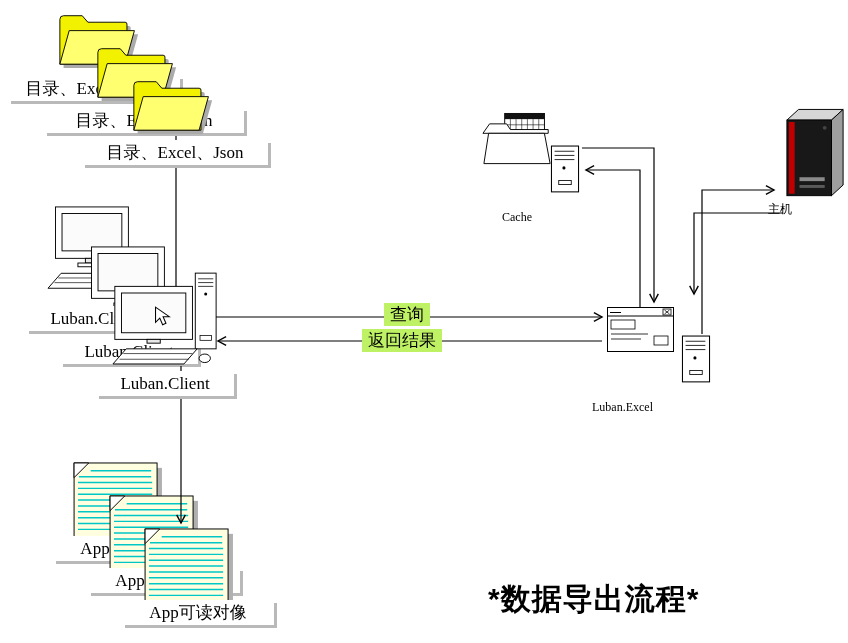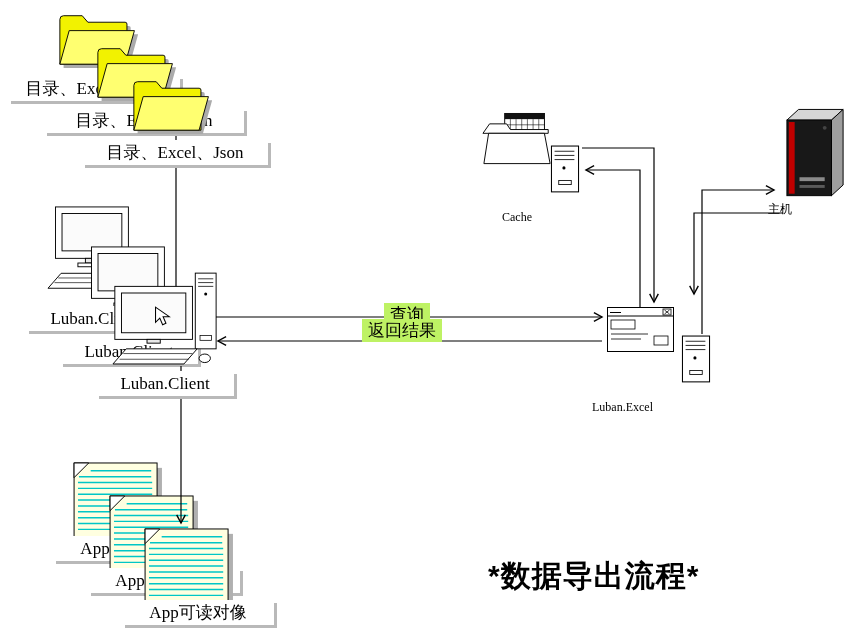--- a/index.html
+++ b/index.html
@@ -182,17 +182,17 @@
       <path d="M602,341 H218" marker-end="url(#arr)"></path>
       <path d="M582,148 H654 V302" marker-end="url(#arr)"></path>
       <path d="M640,308 V170 H586" marker-end="url(#arr)"></path>
       <path d="M702,334 V190 H774" marker-end="url(#arr)"></path>
       <path d="M783,213 H694 V294" marker-end="url(#arr)"></path>
     </g>
   </svg>
 
   <div class="tag" style="left:96px;top:371px;width:138px;">Luban.Client</div>
   <div class="online" style="left:384px;top:303px;">查询</div>
-  <div class="online" style="left:362px;top:319px;">返回结果</div>
+  <div class="online" style="left:362px;top:329px;">返回结果</div>
 
-  <div class="title" style="left:488px;top:556px;text-align:right;">*数据导出流程*</div>
+  <div class="title" style="left:488px;top:579px;text-align:right;">*数据导出流程*</div>
 
 </div>
 
 </body></html>

